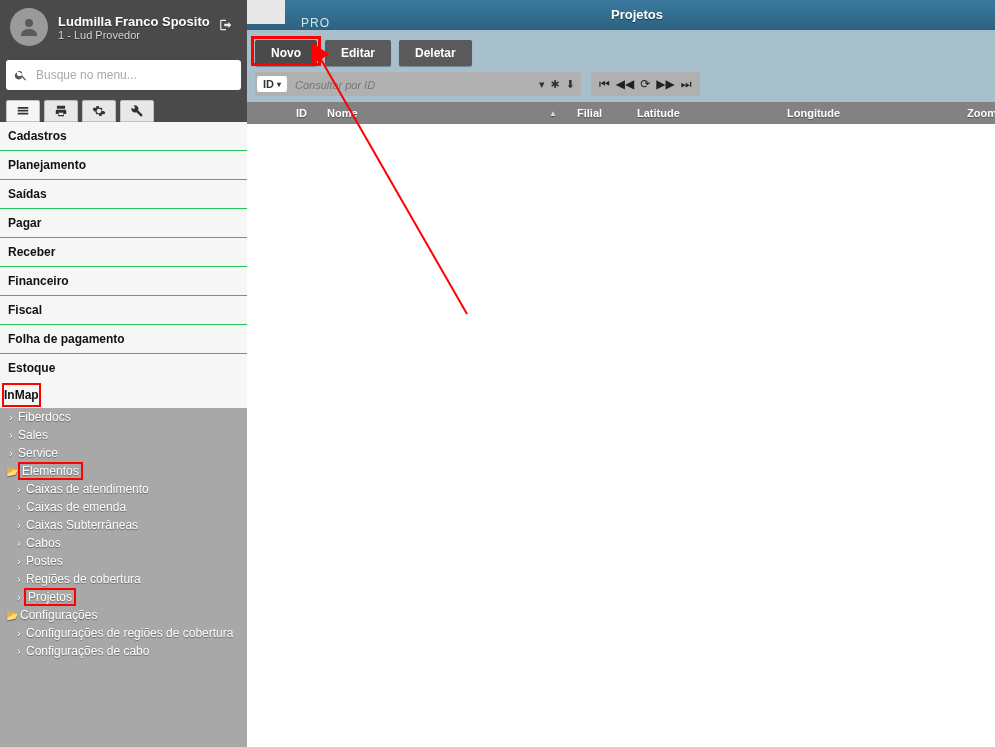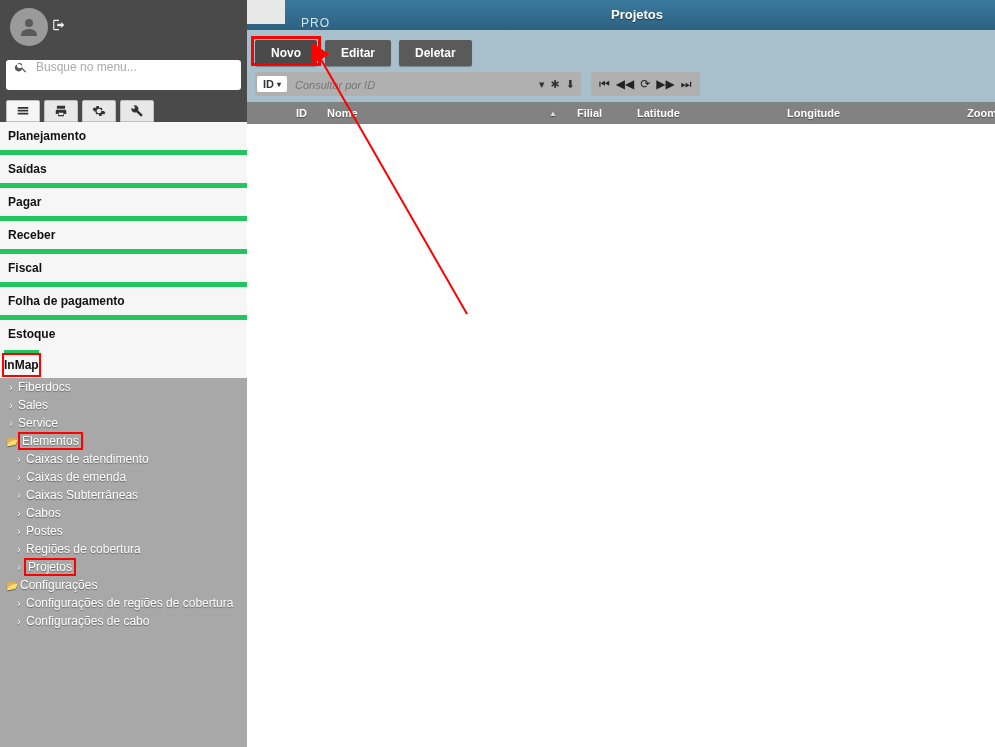--- a/index.html
+++ b/index.html
@@ -10,33 +10,33 @@
 .sidebar { width: 247px; flex-shrink: 0; background: #4a4a4a; display: flex; flex-direction: column; height: 100%; }
 .user-row { display: flex; align-items: center; padding: 8px 10px; background: #4a4a4a; }
 .avatar { width: 38px; height: 38px; border-radius: 50%; background: #9a9a9a; display: flex; align-items: center; justify-content: center; flex-shrink: 0; }
 .avatar svg { width: 24px; height: 24px; fill: #5a5a5a; }
 .user-text { flex: 1; margin-left: 10px; min-width: 0; }
 .user-name { color: #fff; font-size: 13px; font-weight: bold; text-shadow: 0 1px 1px rgba(0,0,0,.5); white-space: nowrap; overflow: hidden; text-overflow: ellipsis; }
 .user-sub  { color: #d6d6d6; font-size: 11px; text-shadow: 0 1px 1px rgba(0,0,0,.5); }
 .logout { color: #eee; cursor: pointer; padding: 4px; }
 
 .search-wrap { padding: 6px; }
-.search-box { background: #fff; border-radius: 3px; height: 30px; display: flex; align-items: flex-start; padding: 0 8px; }
+.search-box { background: #fff; border-radius: 3px; height: 30px; display: flex; align-items: center; padding: 0 8px; }
 .search-box svg { width: 14px; height: 14px; fill: #555; }
 .search-box input { border: none; outline: none; font-size: 12px; margin-left: 8px; flex: 1; color: #333; }
 .search-box input::placeholder { color: #aaa; }
 
 .tool-row { display: flex; gap: 4px; padding: 4px 6px 0 6px; }
 .tool-btn { background: #e8e8e8; border: 1px solid #c1c1c1; height: 22px; width: 34px; display: flex; align-items: center; justify-content: center; border-radius: 2px 2px 0 0; cursor: pointer; }
 .tool-btn svg { width: 14px; height: 14px; fill: #333; }
 .tool-btn.active { background: #f6f6f6; }
 
 
 .menu-main { background: #f6f6f6; }
-.menu-item { font-size: 12px; font-weight: bold; color: #111; padding: 7px 8px; cursor: pointer; border-top: 5px solid #22c55e; }
+.menu-item { font-size: 12px; font-weight: bold; color: #111; padding: 7px 8px; cursor: pointer; border-top: 1px solid #22c55e; }
 .menu-item:first-child { border-top: none; }
 
 
 .submenu { background: #a8a8a8; flex: 1; overflow: auto; color: #fff; }
 .sub-item { font-size: 12px; padding: 2px 8px; cursor: pointer; display: flex; align-items: center; white-space: nowrap; text-shadow: 0 1px 1px rgba(0,0,0,.4); }
 .sub-item .chev { width: 10px; display: inline-block; text-align: center; font-size: 10px; margin-right: 2px; }
 .sub-item .fold { width: 12px; display: inline-block; font-size: 10px; margin-right: 2px; }
 .sub-lvl1 { padding-left: 6px; }
 .sub-lvl2 { padding-left: 14px; }
 
@@ -96,20 +96,24 @@
 
   <div class="sidebar">
 
     <div class="user-row">
       <div class="avatar">
         <svg viewBox="0 0 24 24">
             <circle cx="12" cy="8" r="4"></circle>
             <path d="M4 20c0-4 4-6 8-6s8 2 8 6v1H4z"></path>
           </svg>
       </div>
+      <div class="user-text">
+        <div class="user-name">Ludmilla Franco Sposito</div>
+        <div class="user-sub">1 - Lud Provedor</div>
+      </div>
       <div class="logout">
         <svg width="14" height="14" viewBox="0 0 24 24" fill="#eee">
             <path d="M16 17l5-5-5-5v3H9v4h7v3zM4 5h8V3H4C2.9 3 2 3.9 2 5v14c0 1.1.9 2 2 2h8v-2H4V5z"></path>
           </svg>
       </div>
     </div>
 
     <div class="search-wrap">
       <div class="search-box">
         <svg viewBox="0 0 24 24">
@@ -136,24 +140,26 @@
           </svg>
         </div>
       <div class="tool-btn">
           <svg viewBox="0 0 24 24">
             <path d="M22 19l-8-8a6 6 0 0 0-8-8L9 6 6 9 3 6a6 6 0 0 0 8 8l8 8 3-3z"></path>
           </svg>
         </div>
     </div>
 
     <div class="menu-main">
+      <div class="menu-item">Cadastros</div>
       <div class="menu-item">Planejamento</div>
       <div class="menu-item">Saídas</div>
       <div class="menu-item">Pagar</div>
       <div class="menu-item">Receber</div>
+      <div class="menu-item">Financeiro</div>
       <div class="menu-item">Fiscal</div>
       <div class="menu-item">Folha de pagamento</div>
       <div class="menu-item">Estoque</div>
       <div class="menu-item hl" style="display:inline-block;margin:2px 4px 3px 4px;padding:3px 0">InMap</div>
     </div>
 
     <div class="submenu">
       <div class="sub-item sub-lvl1">
           <span class="chev">›</span>
           <span>Fiberdocs</span>

